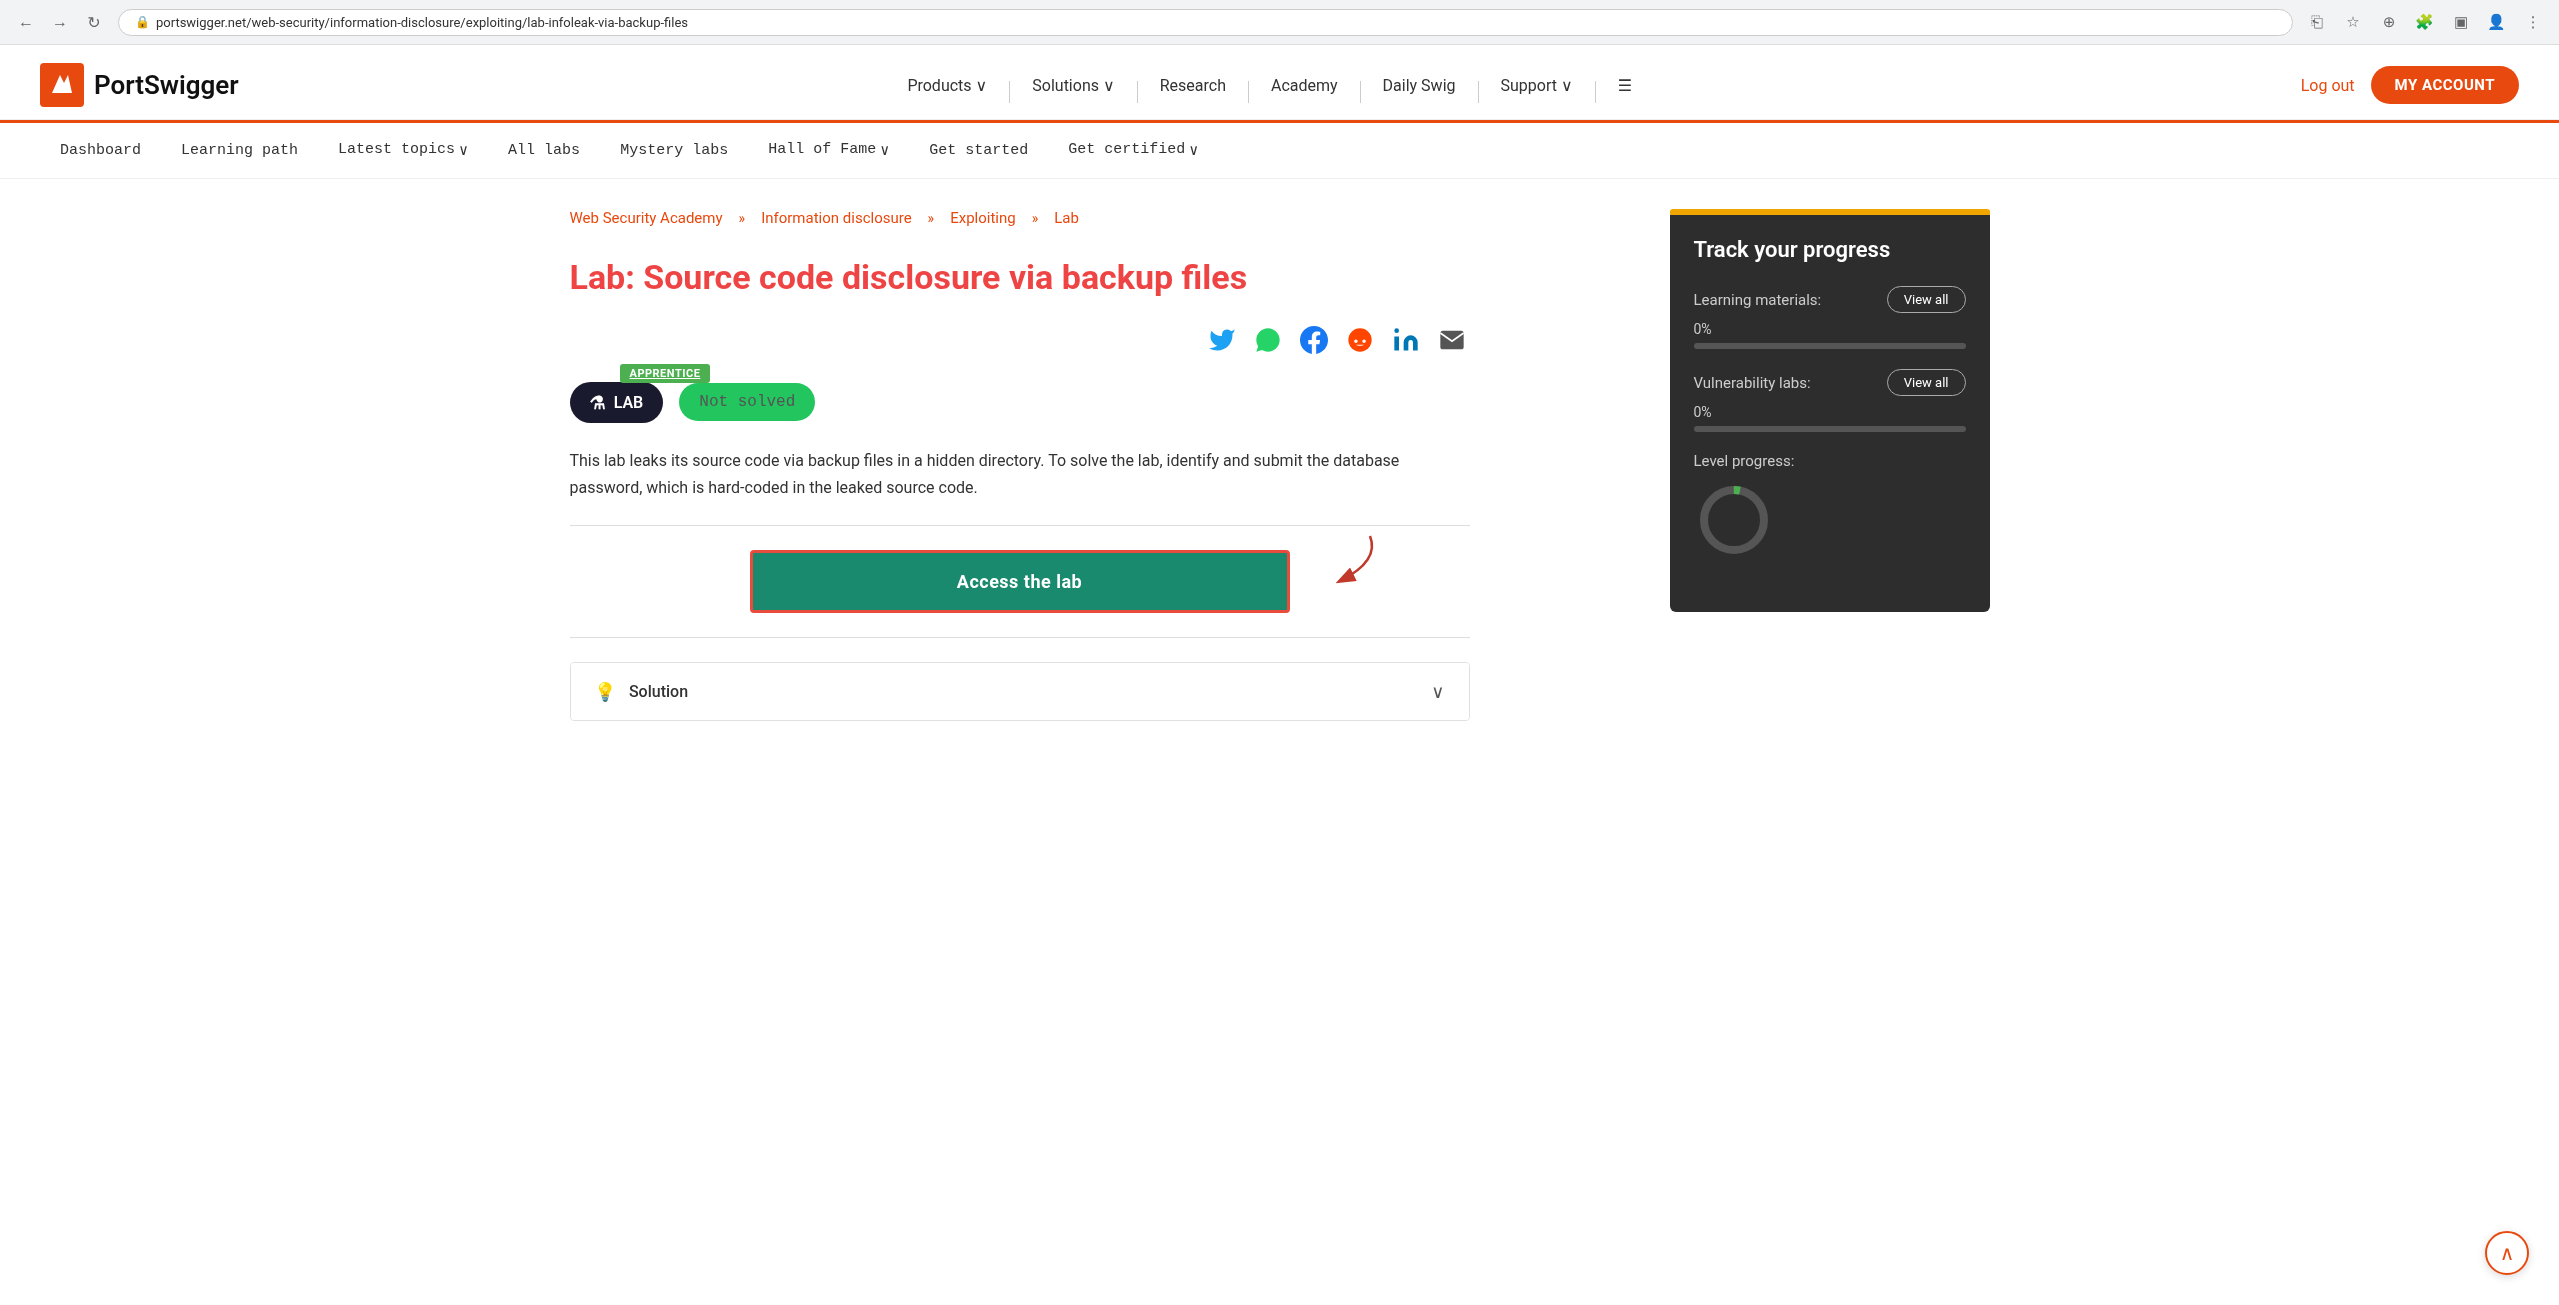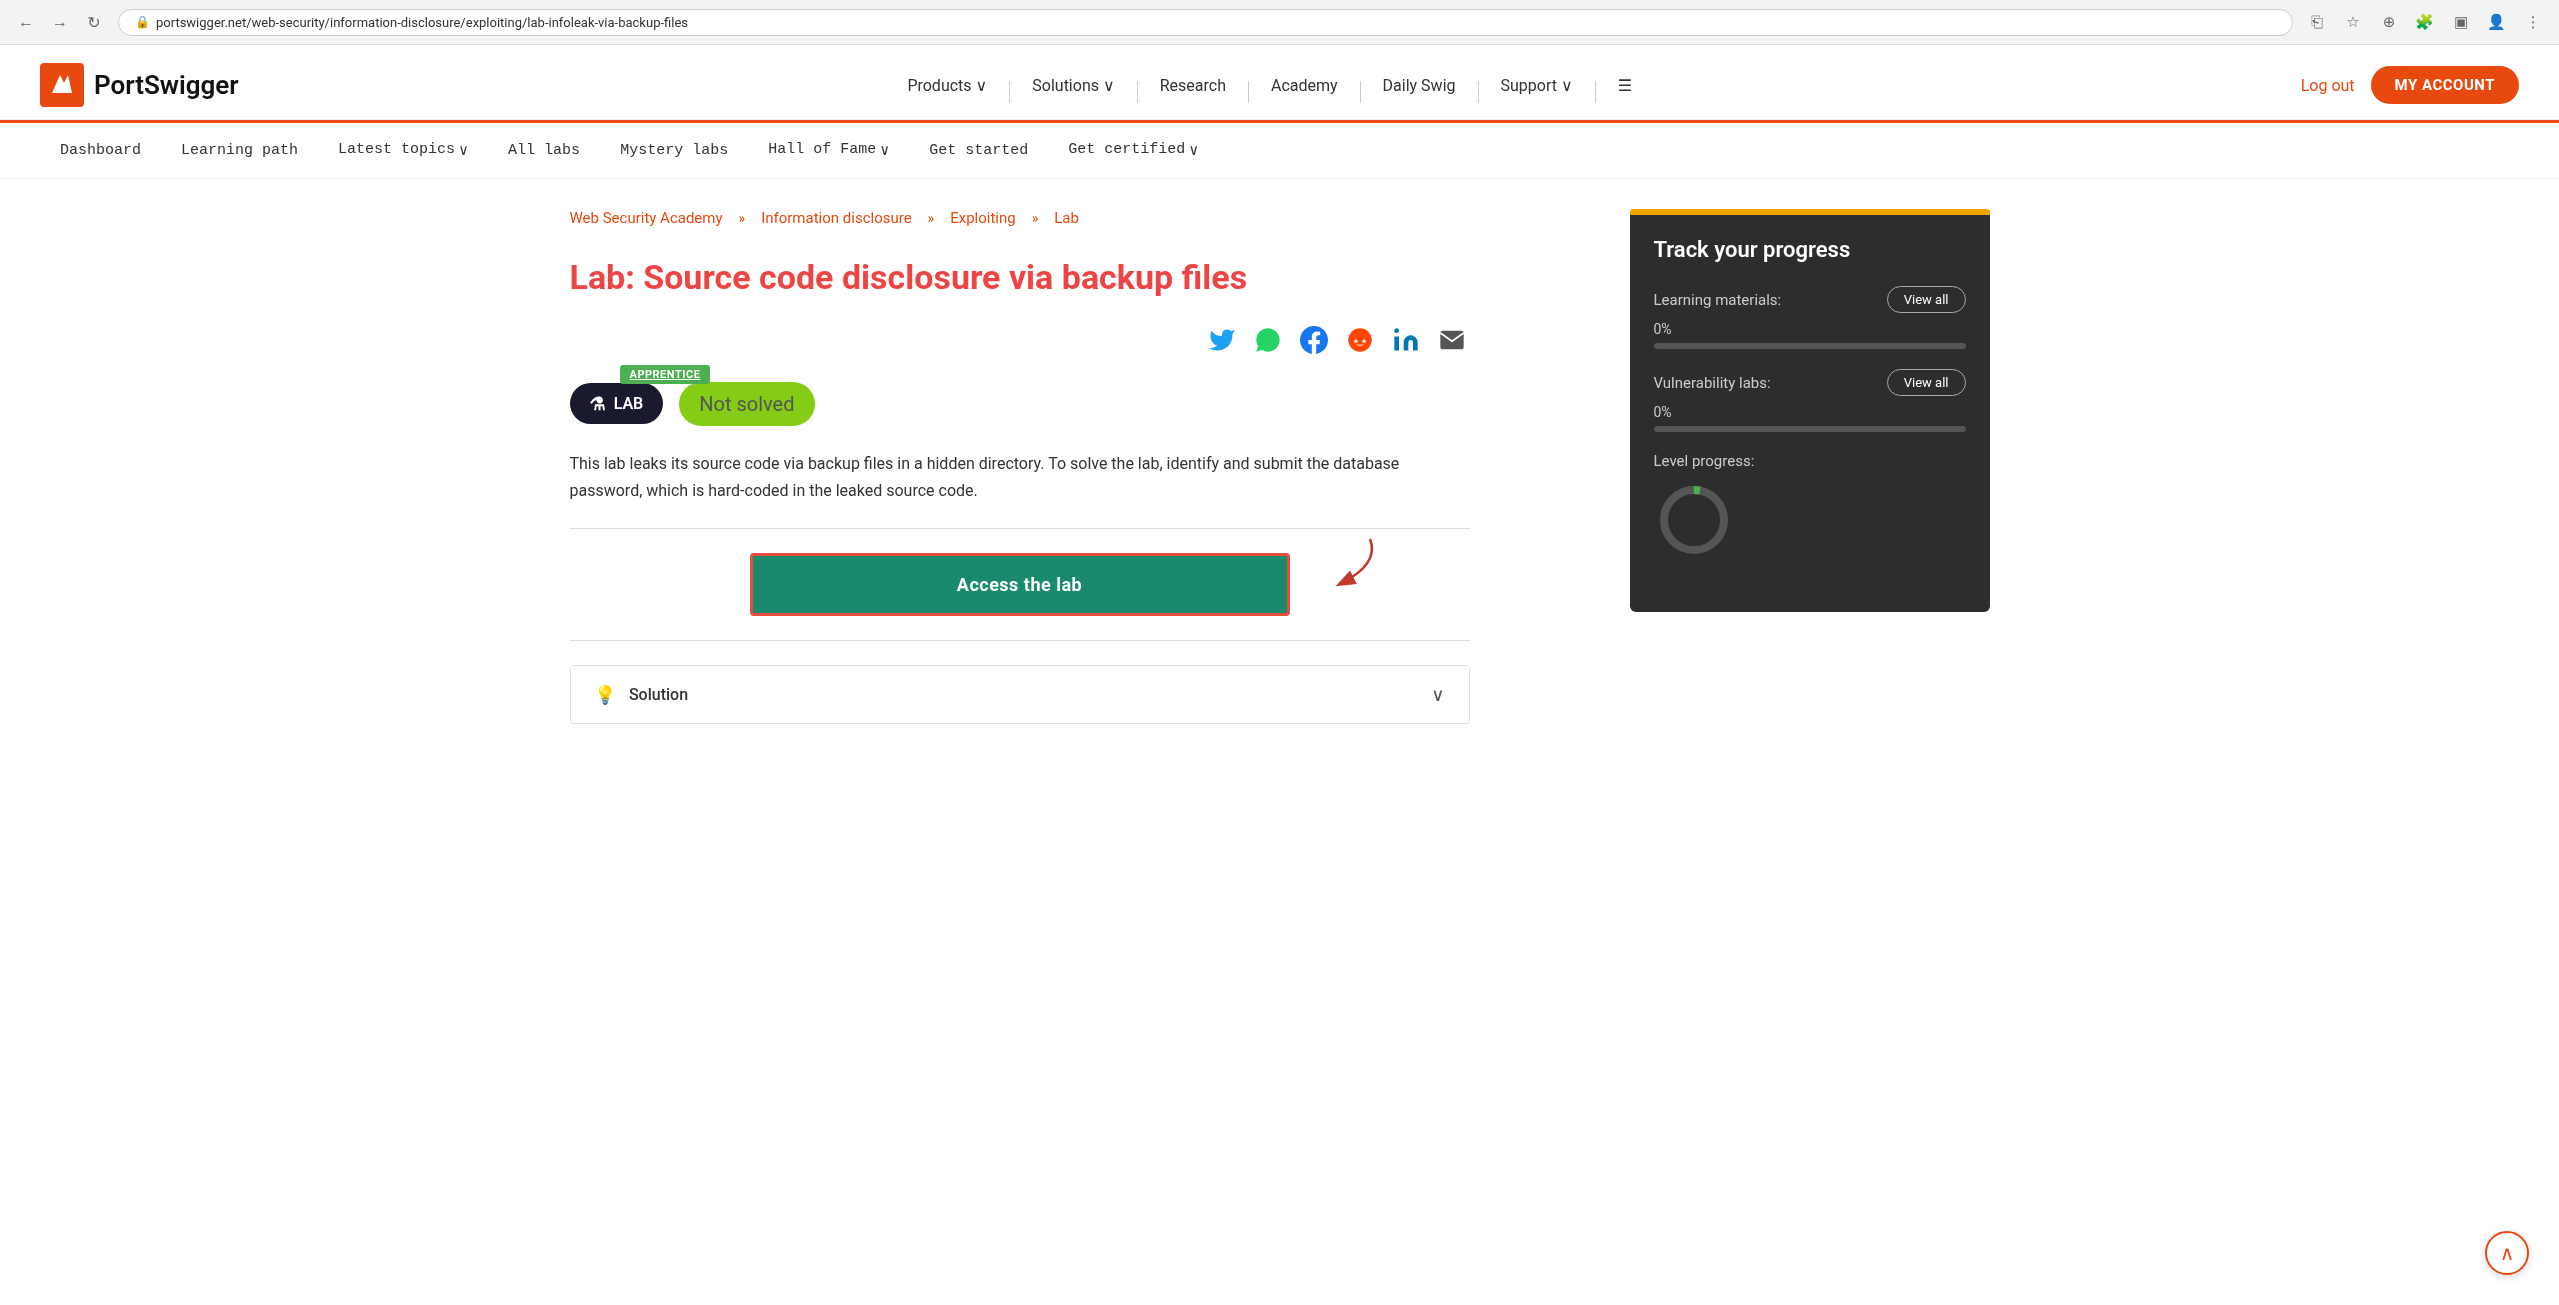--- a/index.html
+++ b/index.html
@@ -107,22 +107,22 @@
       background: #4caf50; color: #fff; font-size: 11px; font-weight: 700;
       padding: 3px 10px; border-radius: 3px; letter-spacing: 0.5px; text-decoration: underline;
     }
     .lab-pill {
       background: #1a1a2e; color: #fff; border-radius: 24px;
       padding: 10px 20px; font-size: 16px; font-weight: 600;
       display: flex; align-items: center; gap: 8px;
     }
     .lab-flask { font-size: 18px; }
     .not-solved-pill {
-      background: #84cc16; color: #555; border-radius: 24px;
-      padding: 10px 20px; font-size: 20px;
+      background: #22c55e; color: #555; border-radius: 24px;
+      padding: 10px 20px; font-size: 16px; font-family: Liberation Mono, monospace;
     }
 
     
     .lab-description { font-size: 16px; line-height: 1.7; color: #333; max-width: 900px; margin-bottom: 24px; }
 
     
     .access-btn-container {
       display: flex; align-items: center; justify-content: center;
       border-top: 1px solid #ddd; border-bottom: 1px solid #ddd;
       padding: 24px 0; margin-bottom: 24px; max-width: 900px;
@@ -148,21 +148,21 @@
     }
     .solution-header {
       display: flex; align-items: center; justify-content: space-between;
       padding: 18px 24px; cursor: pointer; background: #fff;
     }
     .solution-header-left { display: flex; align-items: center; gap: 12px; font-size: 16px; font-weight: 500; }
     .bulb-icon { font-size: 18px; color: #555; }
     .chevron-down { font-size: 18px; color: #555; }
 
     
-    .content-right { width: 360px; flex-shrink: 0; }
+    .content-right { width: 320px; flex-shrink: 0; }
     .progress-card {
       background: #2d2d2d; color: #fff; border-radius: 6px;
       padding: 28px 24px; position: relative;
     }
     .progress-card-top-bar {
       height: 6px; background: #f0a500; border-radius: 3px 3px 0 0;
       position: absolute; top: 0; left: 0; right: 0;
     }
     .progress-title { font-size: 22px; font-weight: 600; margin-bottom: 24px; color: #fff; }
     .progress-section { margin-bottom: 20px; }

